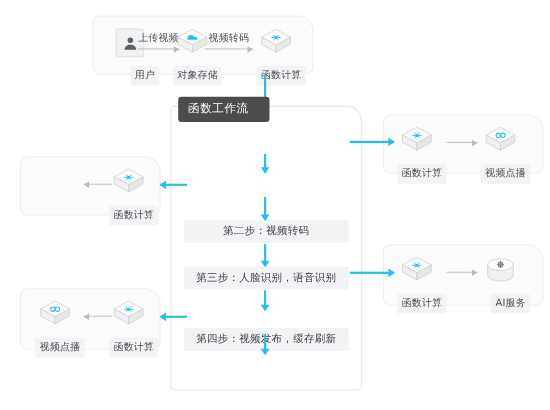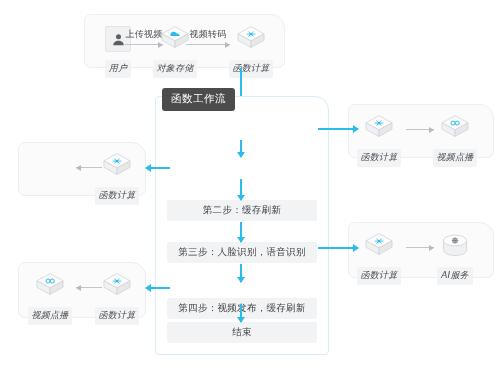--- a/index.html
+++ b/index.html
@@ -32,21 +32,21 @@
     border:1px solid #d9edf6;
     border-radius:4px 14px 4px 4px;
     box-sizing:border-box;
   }
   #workflow-title{
     position:absolute;
     left:162px;top:88px;
     background:#4c4c4c;
     color:#ffffff;
     font-size:10.5px;
-    padding:4px 9px 5px 9px;
+    padding:4px 19px 5px 9px;
     border-radius:3px;
     letter-spacing:.5px;
     white-space:nowrap;
     z-index:6;
   }
 
   
   .step{
     position:absolute;
     left:167px;
@@ -58,22 +58,21 @@
     display:flex;align-items:center;justify-content:center;
     box-sizing:border-box;
     white-space:nowrap;
     letter-spacing:.3px;
   }
 
   
   .node{
     position:absolute;
     width:54px;
-    text-align:center;
-    font-style:italic;
+    text-align:right;
   }
   .node .glyphwrap{
     width:54px;height:34px;
     display:flex;align-items:center;justify-content:center;
   }
   .node .lbl{
     display:inline-block;
     background:#f2f3f5;
     color:#4a4c50;
     font-size:9px;
@@ -188,24 +187,23 @@
     <span class="lbl">函数计算</span>
   </div>
 
   <div class="cy-v plain" style="left:236px;top:68px;height:32px;">
     <div class="ln"></div>
   </div>
 
   <div id="workflow"></div>
   <div id="workflow-title">函数工作流</div>
 
-  <div class="step" style="top:200px;">第二步：缓存刷新</div>
+  <div class="step" style="top:200px;">第二步：视频转码</div>
   <div class="step" style="top:242px;">第三步：人脸识别，语音识别</div>
   <div class="step" style="top:282px;margin-top:16px;">第四步：视频发布，缓存刷新</div>
-  <div class="step" style="top:322px;">结束</div>
 
   <div class="cy-v down" style="left:236px;top:140px;height:17px;">
     <div class="ln"></div>
       <div class="hd"></div>
   </div>
   <div class="cy-v down" style="left:236px;top:179px;height:21px;">
     <div class="ln"></div>
       <div class="hd"></div>
   </div>
   <div class="cy-v down" style="left:236px;top:222px;height:20px;">

